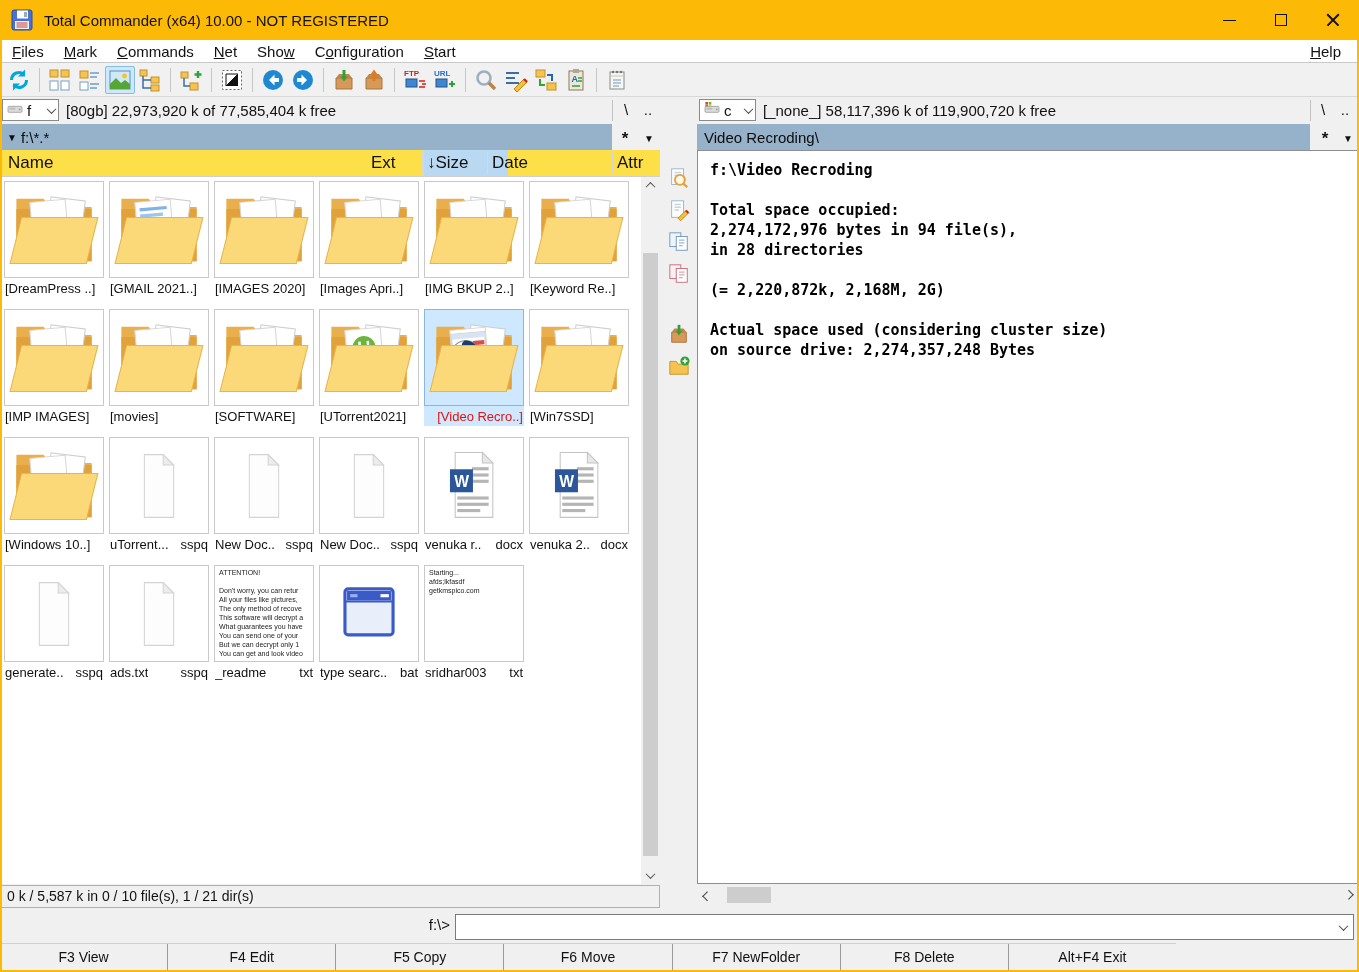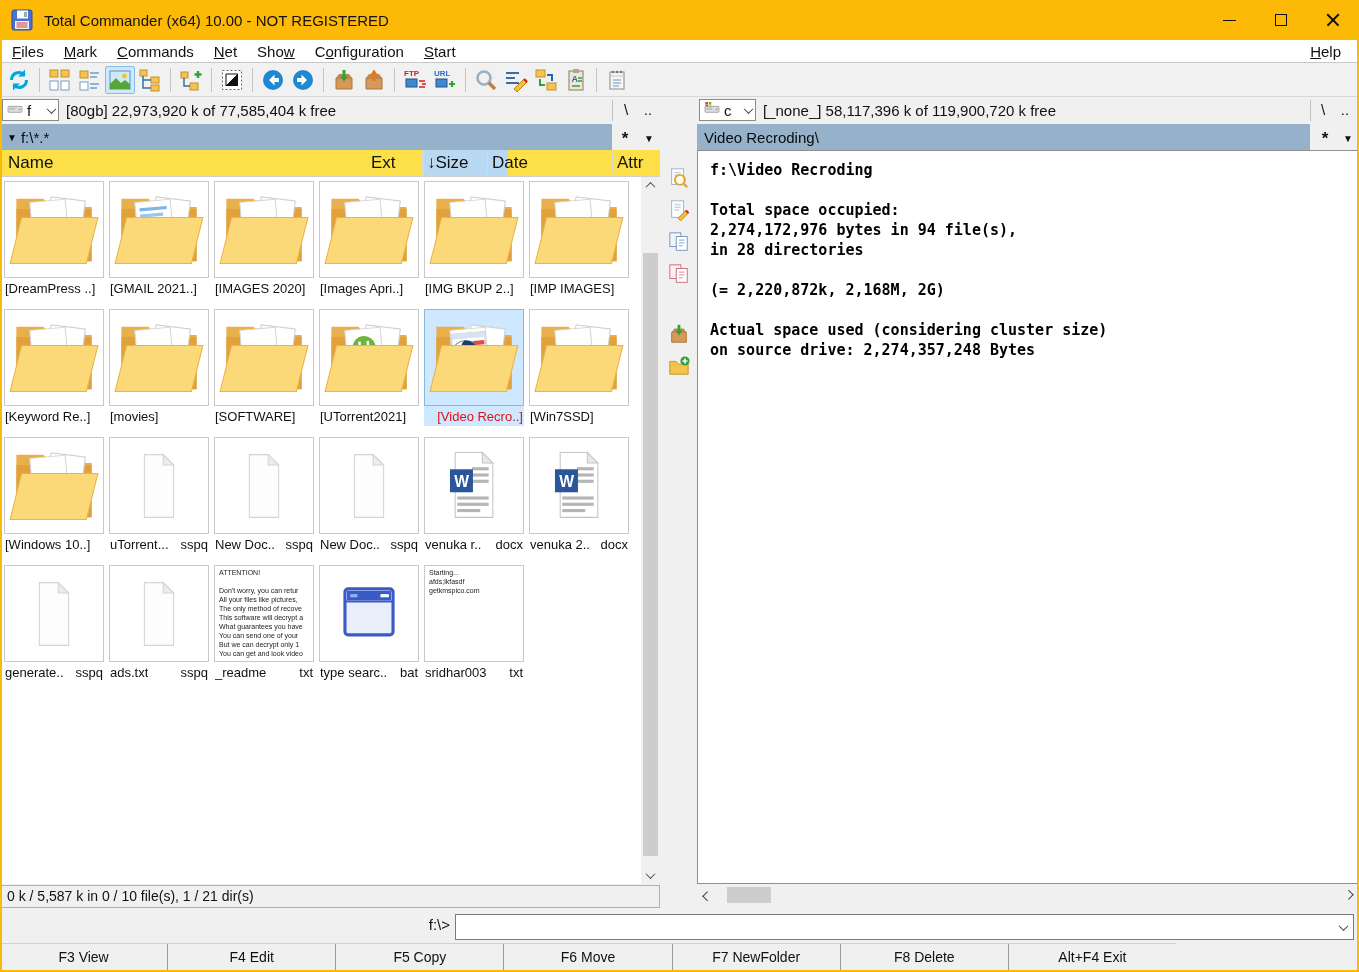--- a/index.html
+++ b/index.html
@@ -446,37 +446,37 @@
               <path d="M8 6h26l7 8h39v52H8z" fill="#eaaf4d"></path>
               <path d="M8 16h72v50H8z" fill="#e2a23b"></path>
               <g>
                 <rect x="38" y="6" width="33" height="50" fill="#fff" stroke="#cfcfcf" transform="rotate(7 54 31)"></rect>
                 <rect x="23" y="8" width="34" height="52" fill="#fefefe" stroke="#d6d6d6" transform="rotate(-5 40 34)"></rect>
               </g>
               <path d="M2 68 13 24h73L75 68z" fill="#fcd978" stroke="#e7b44e"></path>
             </svg>
           </div>
           <div class="lbl">
+            <span class="nm">[Keyword Re..]</span>
+          </div>
+        </div>
+        <div class="cell">
+          <div class="thumb">
+            <svg class="th-svg" viewBox="0 0 88 72">
+              <path d="M8 6h26l7 8h39v52H8z" fill="#eaaf4d"></path>
+              <path d="M8 16h72v50H8z" fill="#e2a23b"></path>
+              <g>
+                <rect x="38" y="6" width="33" height="50" fill="#fff" stroke="#cfcfcf" transform="rotate(7 54 31)"></rect>
+                <rect x="23" y="8" width="34" height="52" fill="#fefefe" stroke="#d6d6d6" transform="rotate(-5 40 34)"></rect>
+              </g>
+              <path d="M2 68 13 24h73L75 68z" fill="#fcd978" stroke="#e7b44e"></path>
+            </svg>
+          </div>
+          <div class="lbl">
             <span class="nm">[IMP IMAGES]</span>
-          </div>
-        </div>
-        <div class="cell">
-          <div class="thumb">
-            <svg class="th-svg" viewBox="0 0 88 72">
-              <path d="M8 6h26l7 8h39v52H8z" fill="#eaaf4d"></path>
-              <path d="M8 16h72v50H8z" fill="#e2a23b"></path>
-              <g>
-                <rect x="38" y="6" width="33" height="50" fill="#fff" stroke="#cfcfcf" transform="rotate(7 54 31)"></rect>
-                <rect x="23" y="8" width="34" height="52" fill="#fefefe" stroke="#d6d6d6" transform="rotate(-5 40 34)"></rect>
-              </g>
-              <path d="M2 68 13 24h73L75 68z" fill="#fcd978" stroke="#e7b44e"></path>
-            </svg>
-          </div>
-          <div class="lbl">
-            <span class="nm">[Keyword Re..]</span>
           </div>
         </div>
         <div class="cell">
           <div class="thumb">
             <svg class="th-svg" viewBox="0 0 88 72">
               <path d="M8 6h26l7 8h39v52H8z" fill="#eaaf4d"></path>
               <path d="M8 16h72v50H8z" fill="#e2a23b"></path>
               <g>
                 <rect x="38" y="6" width="33" height="50" fill="#fff" stroke="#cfcfcf" transform="rotate(7 54 31)"></rect>
                 <rect x="23" y="8" width="34" height="52" fill="#fefefe" stroke="#d6d6d6" transform="rotate(-5 40 34)"></rect>

